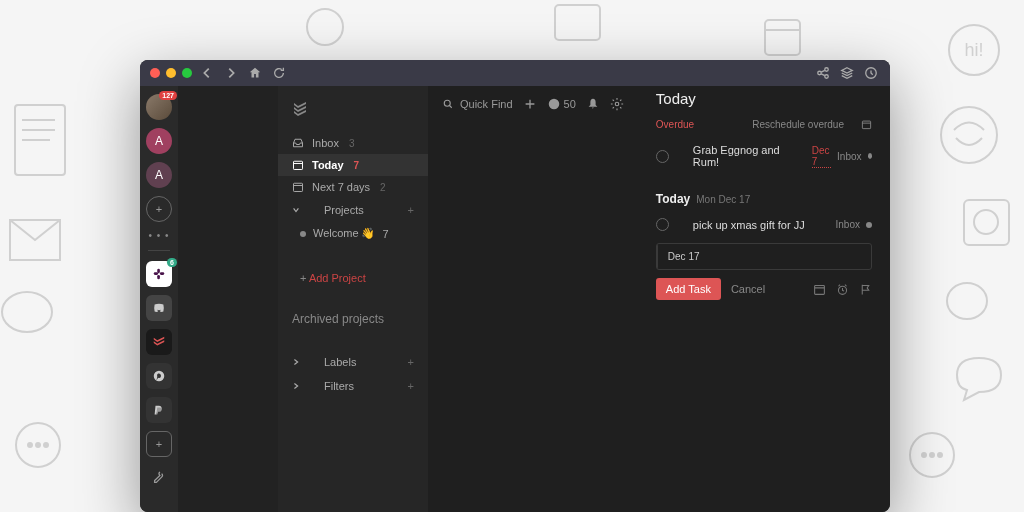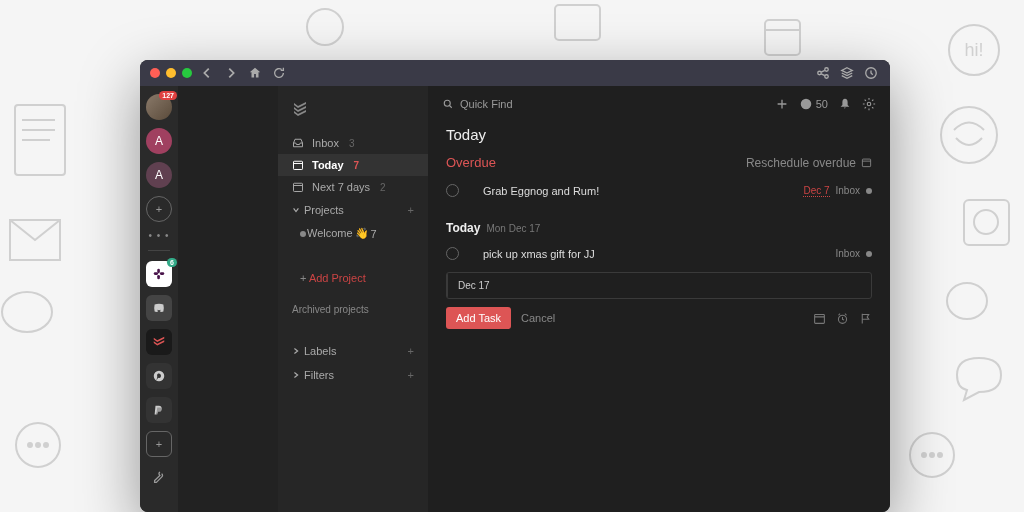--- a/index.html
+++ b/index.html
@@ -30,37 +30,37 @@
 .sidebar{width:150px;background:#262626;padding:10px 0;display:flex;flex-direction:column;font-size:11px;color:#aaa}
 .logo{padding:4px 14px 14px}
 .logo svg{width:16px;height:16px}
 .sb-item{display:flex;align-items:center;padding:5px 14px;gap:8px;cursor:pointer;color:#aaa}
 .sb-item.active{background:#333;color:#fff}
 .sb-item .ico{width:12px;height:12px;flex-shrink:0}
 .sb-item .cnt{color:#666;margin-left:2px;font-size:10px}
 .sb-item.active .cnt{color:#d55}
 .sb-item.bold{font-weight:600}
 .sb-plus{margin-left:auto;color:#666}
-.sb-sec{padding:6px 14px;color:#888;font-size:10px;margin-top:8px}
-.sb-proj{display:flex;align-items:center;padding:5px 14px 5px 22px;gap:1px;cursor:pointer}
+.sb-sec{padding:6px 14px;color:#888;font-size:12px;margin-top:16px}
+.sb-proj{display:flex;align-items:center;padding:5px 14px 5px 22px;gap:7px;cursor:pointer}
 .pdot{width:6px;height:6px;border-radius:50%;background:#888}
 .sb-add{padding:6px 14px 6px 22px;color:#c44;cursor:pointer;margin-top:21px}
-.sb-exp{display:flex;align-items:center;padding:6px 14px;gap:4px;cursor:pointer;color:#aaa}
+.sb-exp{display:flex;align-items:center;padding:6px 14px;gap:24px;cursor:pointer;color:#aaa}
 .chev{width:8px;height:8px}
-.main{flex:1;background:#1f1f1f;display:flex;flex-direction:column;min-width:0}
+.main{flex:1;background:#1f1f1f;display:flex;flex-direction:row;min-width:0}
 .topbar{height:36px;display:flex;align-items:center;padding:0 14px;gap:10px;font-size:11px;color:#999}
 .search{display:flex;align-items:center;gap:6px;flex:1;cursor:text}
 .search svg{width:12px;height:12px}
 .tb-ico{cursor:pointer;display:flex;align-items:center;gap:3px}
 .tb-ico svg{width:14px;height:14px}
 .content{flex:1;padding:4px 18px;overflow:auto}
 .h1{font-size:15px;color:#eee;font-weight:500;margin-bottom:12px}
 .ov-row{display:flex;justify-content:space-between;align-items:center;margin-bottom:8px}
-.ov-label{color:#d55;font-size:13px;font-weight:500}
-.resched{color:#888;font-size:12px;display:flex;align-items:center;gap:5px;cursor:pointer}
+.ov-label{color:#d55;font-size:10px;font-weight:500}
+.resched{color:#888;font-size:10px;display:flex;align-items:center;gap:17px;cursor:pointer}
 .task{display:flex;align-items:center;padding:6px 0;gap:24px;font-size:11px;color:#ddd}
 .chk{width:13px;height:13px;border:1.5px solid #666;border-radius:50%;cursor:pointer;flex-shrink:0}
 .task .meta{margin-left:auto;display:flex;align-items:center;gap:6px;font-size:10px;color:#888}
 .date-ov{color:#c44;border-bottom:1px dotted #c44}
 .tdot{width:6px;height:6px;border-radius:50%;background:#888}
 .sec-hdr{margin-top:18px;margin-bottom:6px;display:flex;align-items:baseline;gap:6px}
 .sec-hdr .t{color:#eee;font-size:12px;font-weight:600}
 .sec-hdr .d{color:#777;font-size:10px}
 .add-input{display:flex;margin-top:6px;border:1px solid #3a3a3a;border-radius:3px;overflow:hidden}
 .add-input input{flex:1;background:transparent;border:none;padding:7px 9px;color:#ccc;font-size:10px;outline:none}

